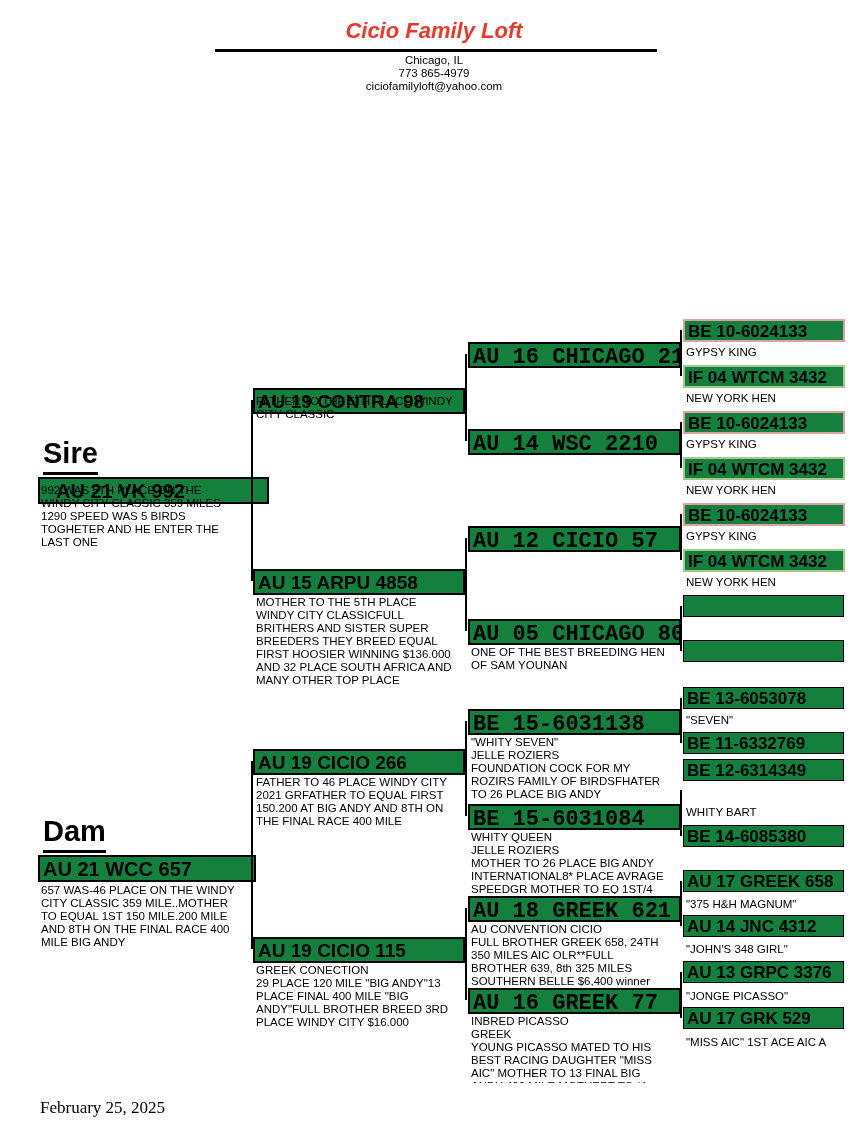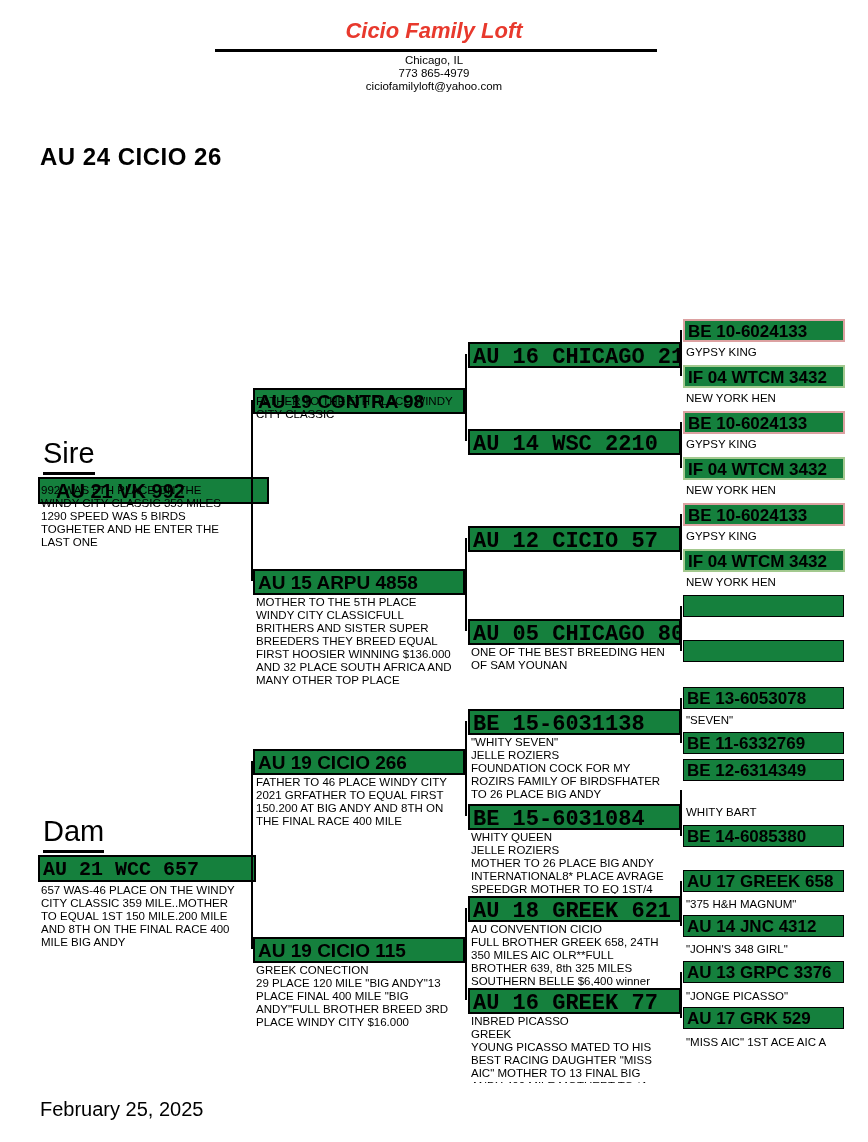--- a/index.html
+++ b/index.html
@@ -7,67 +7,66 @@
         font-family:"Liberation Sans", sans-serif;color:#000;overflow:hidden;}
 
   
   .loft-name{position:absolute;top:18px;left:0;width:868px;text-align:center;
              font-size:22px;font-weight:bold;font-style:italic;}
   .header-rule{position:absolute;top:49px;left:215px;width:442px;height:3px;background:#000;}
   .contact{position:absolute;left:0;width:868px;text-align:center;font-size:11.5px;line-height:13px;}
 
   .page-title{position:absolute;left:40px;top:143px;font-size:24px;font-weight:bold;letter-spacing:.5px;}
 
-  .sec-label{position:absolute;font-size:29px;font-weight:normal;border-bottom:3px solid #000;
+  .sec-label{position:absolute;font-size:29px;font-weight:bold;border-bottom:3px solid #000;
              padding-bottom:4px;line-height:30px;}
 
   
   .nbox{position:absolute;background:#15803d;border:2px solid #000;overflow:hidden;
         font-weight:bold;white-space:nowrap;}
   .nbox .nm{padding:1px 3px;display:block;}
   .g1{width:214px;height:23px;font-size:20px;}
   .g2{width:208px;height:22px;font-size:19px;}
   .g3{width:209px;height:22px;font-size:22px;font-family:Liberation Mono, monospace;}
   .g4{width:158px;height:19px;font-size:17px;border-width:2px;white-space:normal;line-height:19px;}
   .g4.plain{border:1.5px solid #000;width:159px;height:20px;}
   .g4.red{border-color:#dca1a1;}
   .g4.green{border-color:#a3c98f;}
 
   .desc{position:absolute;font-size:11.5px;line-height:13px;white-space:pre-line;overflow:hidden;}
   .g4label{position:absolute;font-size:11.5px;white-space:nowrap;}
 
   .vline{position:absolute;width:2px;background:#000;}
 
-  .report-date{position:absolute;left:40px;top:1098px;font-size:20px;}
+  .report-date{position:absolute;left:40px;top:1098px;font-size:17px;font-family:Liberation Serif, serif;}
 </style>
 </head>
 <body>
 
 <div id="page">
 
   <div class="loft-name" style="color:#e8392d;">Cicio Family Loft</div>
   <div class="header-rule"></div>
   <div class="contact" style="top:54px;">Chicago, IL</div>
   <div class="contact" style="top:67px;">773 865-4979</div>
   <div class="contact" style="top:80px;">ciciofamilyloft@yahoo.com</div>
 
-  <div class="page-title">AU 24 CICIO 26</div>
 
   <div class="sec-label" style="left:43px;top:438px;">Sire</div>
   <div class="nbox g1" style="left:38px;top:477px;padding-left:13px;">
     <span class="nm">AU 21 VK 992</span>
   </div>
   <div class="desc" style="left:41px;top:484px;width:212px;height:68px;">992 WAS 5TH PLACE ON THE
 WINDY CITY CLASSIC 359 MILES
 1290 SPEED WAS 5 BIRDS
 TOGHETER AND HE ENTER THE
 LAST ONE</div>
 
   <div class="sec-label" style="left:43px;top:816px;">Dam</div>
-  <div class="nbox g1" style="left:38px;top:855px;font-family:Liberation Mono, monospace;">
+  <div class="nbox g1" style="left:38px;top:855px;">
     <span class="nm">AU 21 WCC 657</span>
   </div>
   <div class="desc" style="left:41px;top:884px;width:212px;height:68px;">657 WAS-46 PLACE ON THE WINDY
 CITY CLASSIC 359 MILE..MOTHER
 TO EQUAL 1ST 150 MILE.200 MILE
 AND 8TH ON THE FINAL RACE 400
 MILE BIG ANDY</div>
 
   <div class="nbox g2" style="left:253px;top:388px;">
     <span class="nm">AU 19 CONTRA 98</span>

